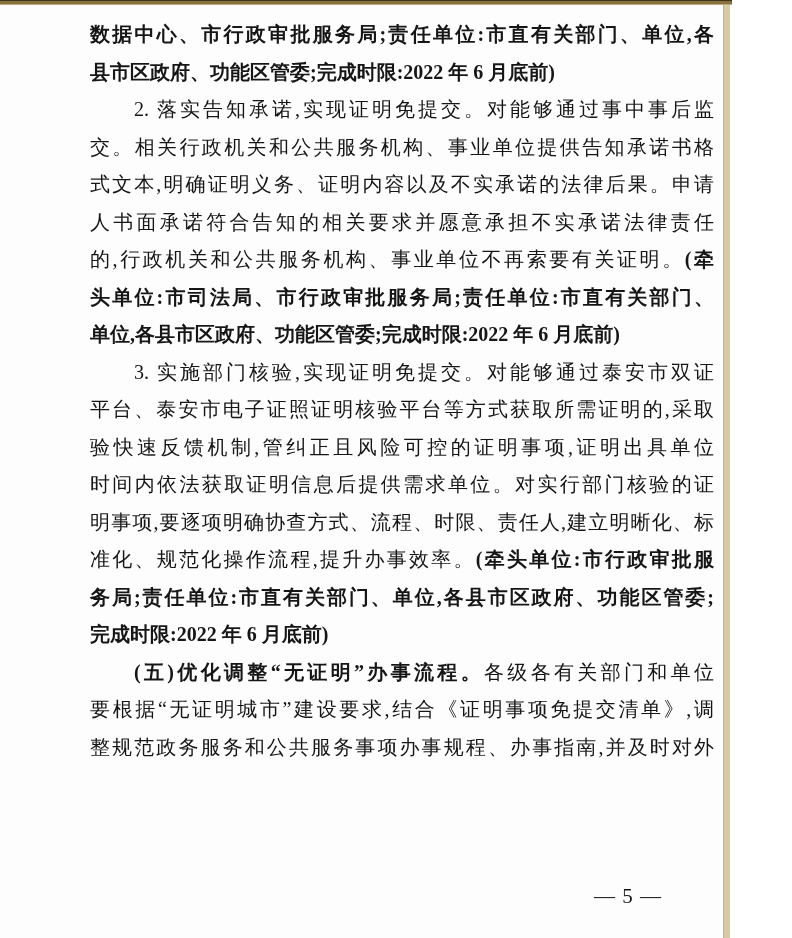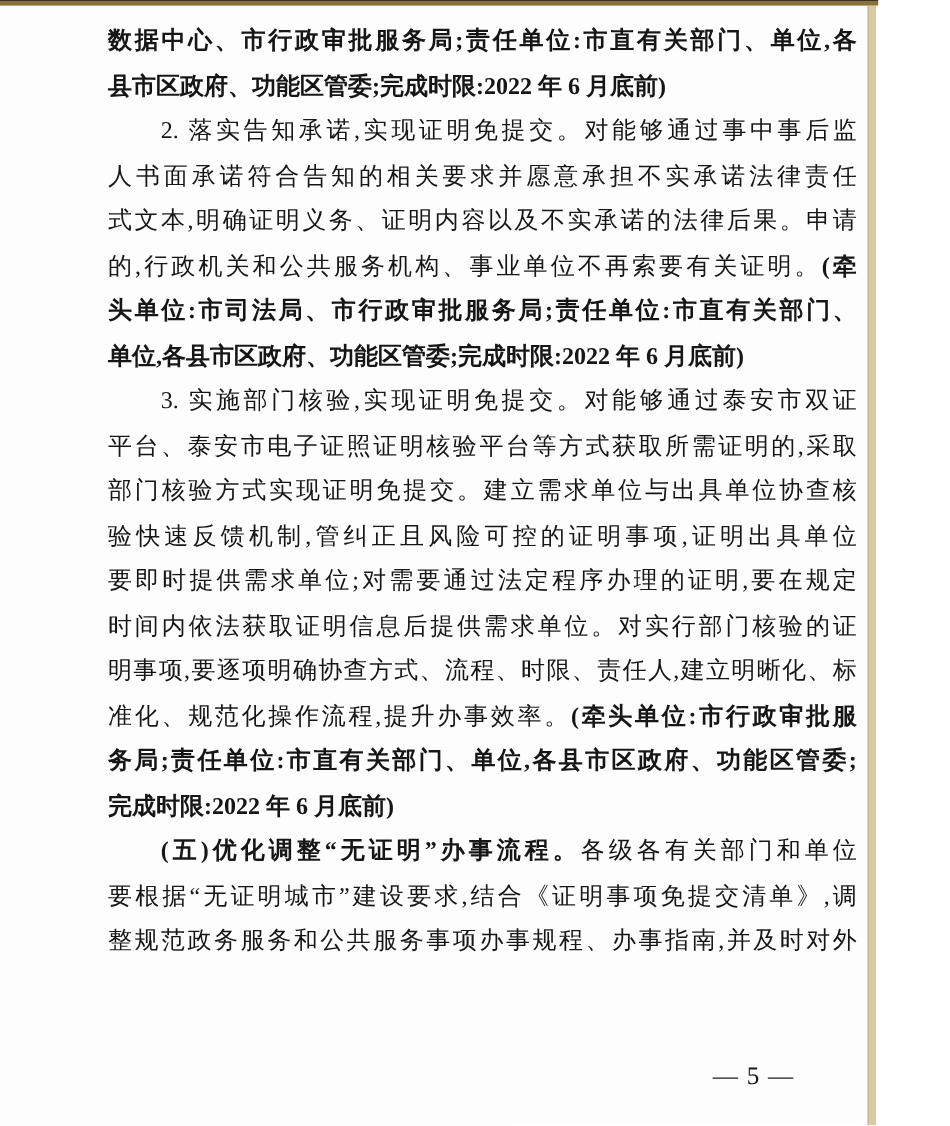--- a/index.html
+++ b/index.html
@@ -75,30 +75,29 @@
 </head>
 <body>
 
 <div class="page">
   <div class="top-border"></div>
   <div class="edge-strip"></div>
   <div class="content">
       <div class="ln"><span class="seg bold">数据中心、市行政审批服务局;责任单位:市直有关部门、单位,各</span></div>
       <div class="ln left"><span class="seg bold">县市区政府、功能区管委;完成时限:2022 年 6 月底前)</span></div>
       <div class="ln indent"><span class="seg">2. 落实告知承诺,实现证明免提交。对能够通过事中事后监</span></div>
+      <div class="ln"><span class="seg">交。相关行政机关和公共服务机构、事业单位提供告知承诺书格</span></div>
+      <div class="ln"><span class="seg">式文本,明确证明义务、证明内容以及不实承诺的法律后果。申请</span></div>
       <div class="ln"><span class="seg">人书面承诺符合告知的相关要求并愿意承担不实承诺法律责任</span></div>
-      <div class="ln"><span class="seg">式文本,明确证明义务、证明内容以及不实承诺的法律后果。申请</span></div>
       <div class="ln"><span class="seg">的,行政机关和公共服务机构、事业单位不再索要有关证明。</span><span class="seg bold">(牵</span></div>
       <div class="ln"><span class="seg bold">头单位:市司法局、市行政审批服务局;责任单位:市直有关部门、</span></div>
       <div class="ln left"><span class="seg bold">单位,各县市区政府、功能区管委;完成时限:2022 年 6 月底前)</span></div>
       <div class="ln indent"><span class="seg">3. 实施部门核验,实现证明免提交。对能够通过泰安市双证</span></div>
       <div class="ln"><span class="seg">平台、泰安市电子证照证明核验平台等方式获取所需证明的,采取</span></div>
-      <div class="ln"><span class="seg">部门核验方式实现证明免提交。建立需求单位与出具单位协查核</span></div>
       <div class="ln"><span class="seg">验快速反馈机制,管纠正且风险可控的证明事项,证明出具单位</span></div>
-      <div class="ln"><span class="seg">要即时提供需求单位;对需要通过法定程序办理的证明,要在规定</span></div>
       <div class="ln"><span class="seg">时间内依法获取证明信息后提供需求单位。对实行部门核验的证</span></div>
       <div class="ln"><span class="seg">明事项,要逐项明确协查方式、流程、时限、责任人,建立明晰化、标</span></div>
       <div class="ln"><span class="seg">准化、规范化操作流程,提升办事效率。</span><span class="seg bold">(牵头单位:市行政审批服</span></div>
       <div class="ln"><span class="seg bold">务局;责任单位:市直有关部门、单位,各县市区政府、功能区管委;</span></div>
       <div class="ln left"><span class="seg bold">完成时限:2022 年 6 月底前)</span></div>
       <div class="ln indent"><span class="seg bold">(五)优化调整“无证明”办事流程。</span><span class="seg">各级各有关部门和单位</span></div>
       <div class="ln"><span class="seg">要根据“无证明城市”建设要求,结合《证明事项免提交清单》,调</span></div>
       <div class="ln"><span class="seg">整规范政务服务和公共服务事项办事规程、办事指南,并及时对外</span></div>
     </div>
   <div class="page-number">— 5 —</div>

